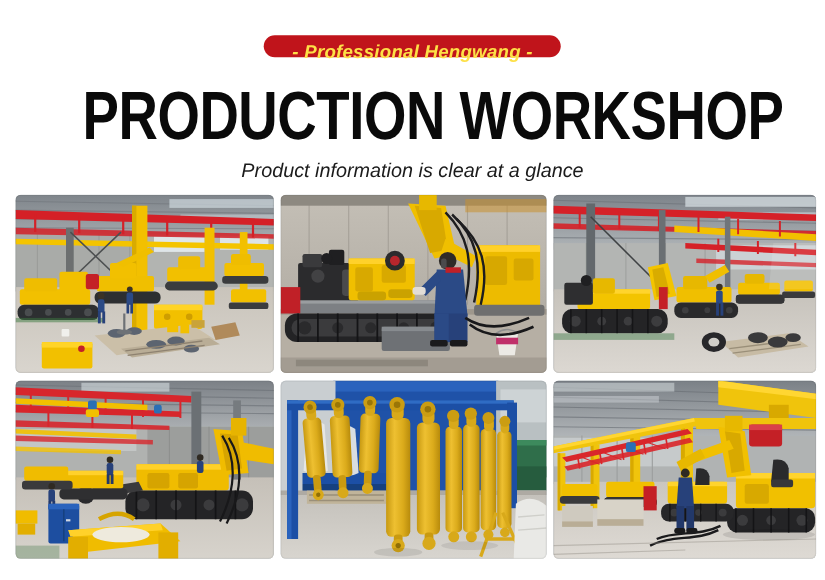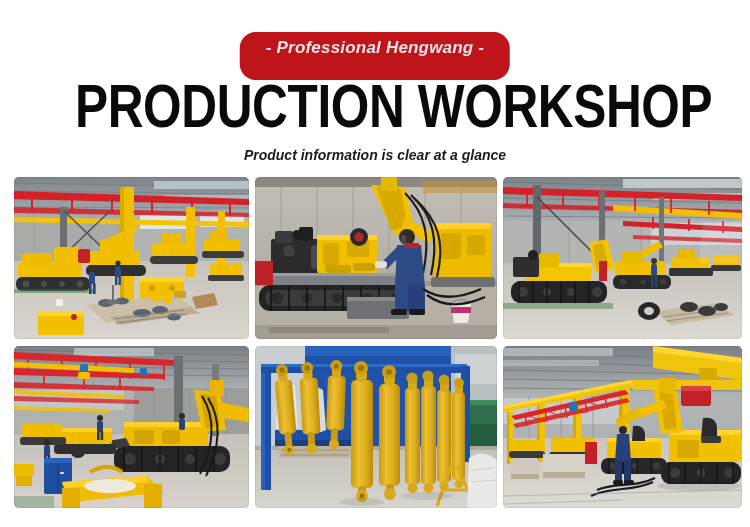--- a/index.html
+++ b/index.html
@@ -27,26 +27,26 @@
     top: 0;
     width: 750px;
     height: 177px;
     text-align: center;
   }
   .eyebrow-pill {
     position: absolute;
     left: 50%;
     transform: translateX(-50%);
     top: 32px;
-    height: 48px;
+    height: 20px;
     line-height: 32px;
     padding: 0 26px;
     border-radius: 16px;
     background: #c0141b;
-    color: #e5e5e5;
+    color: #fde047;
     font-size: 17px;
     font-style: italic;
     font-weight: 700;
     letter-spacing: 0.2px;
     white-space: nowrap;
     box-sizing: border-box;
   }
   .main-title {
     position: absolute;
     left: 0;
@@ -62,24 +62,24 @@
     transform-origin: center top;
     white-space: nowrap;
   }
   .subtitle {
     position: absolute;
     left: 0;
     top: 143px;
     width: 750px;
     margin: 0;
     color: #1b1b1b;
-    font-size: 14px;
+    font-size: 18px;
     line-height: 24px;
     font-style: italic;
-    font-weight: 700;
+    font-weight: 400;
     white-space: nowrap;
   }
 
   
   .gallery {
     position: absolute;
     left: 14px;
     top: 177px;
     width: 722px;
     height: 331px;

